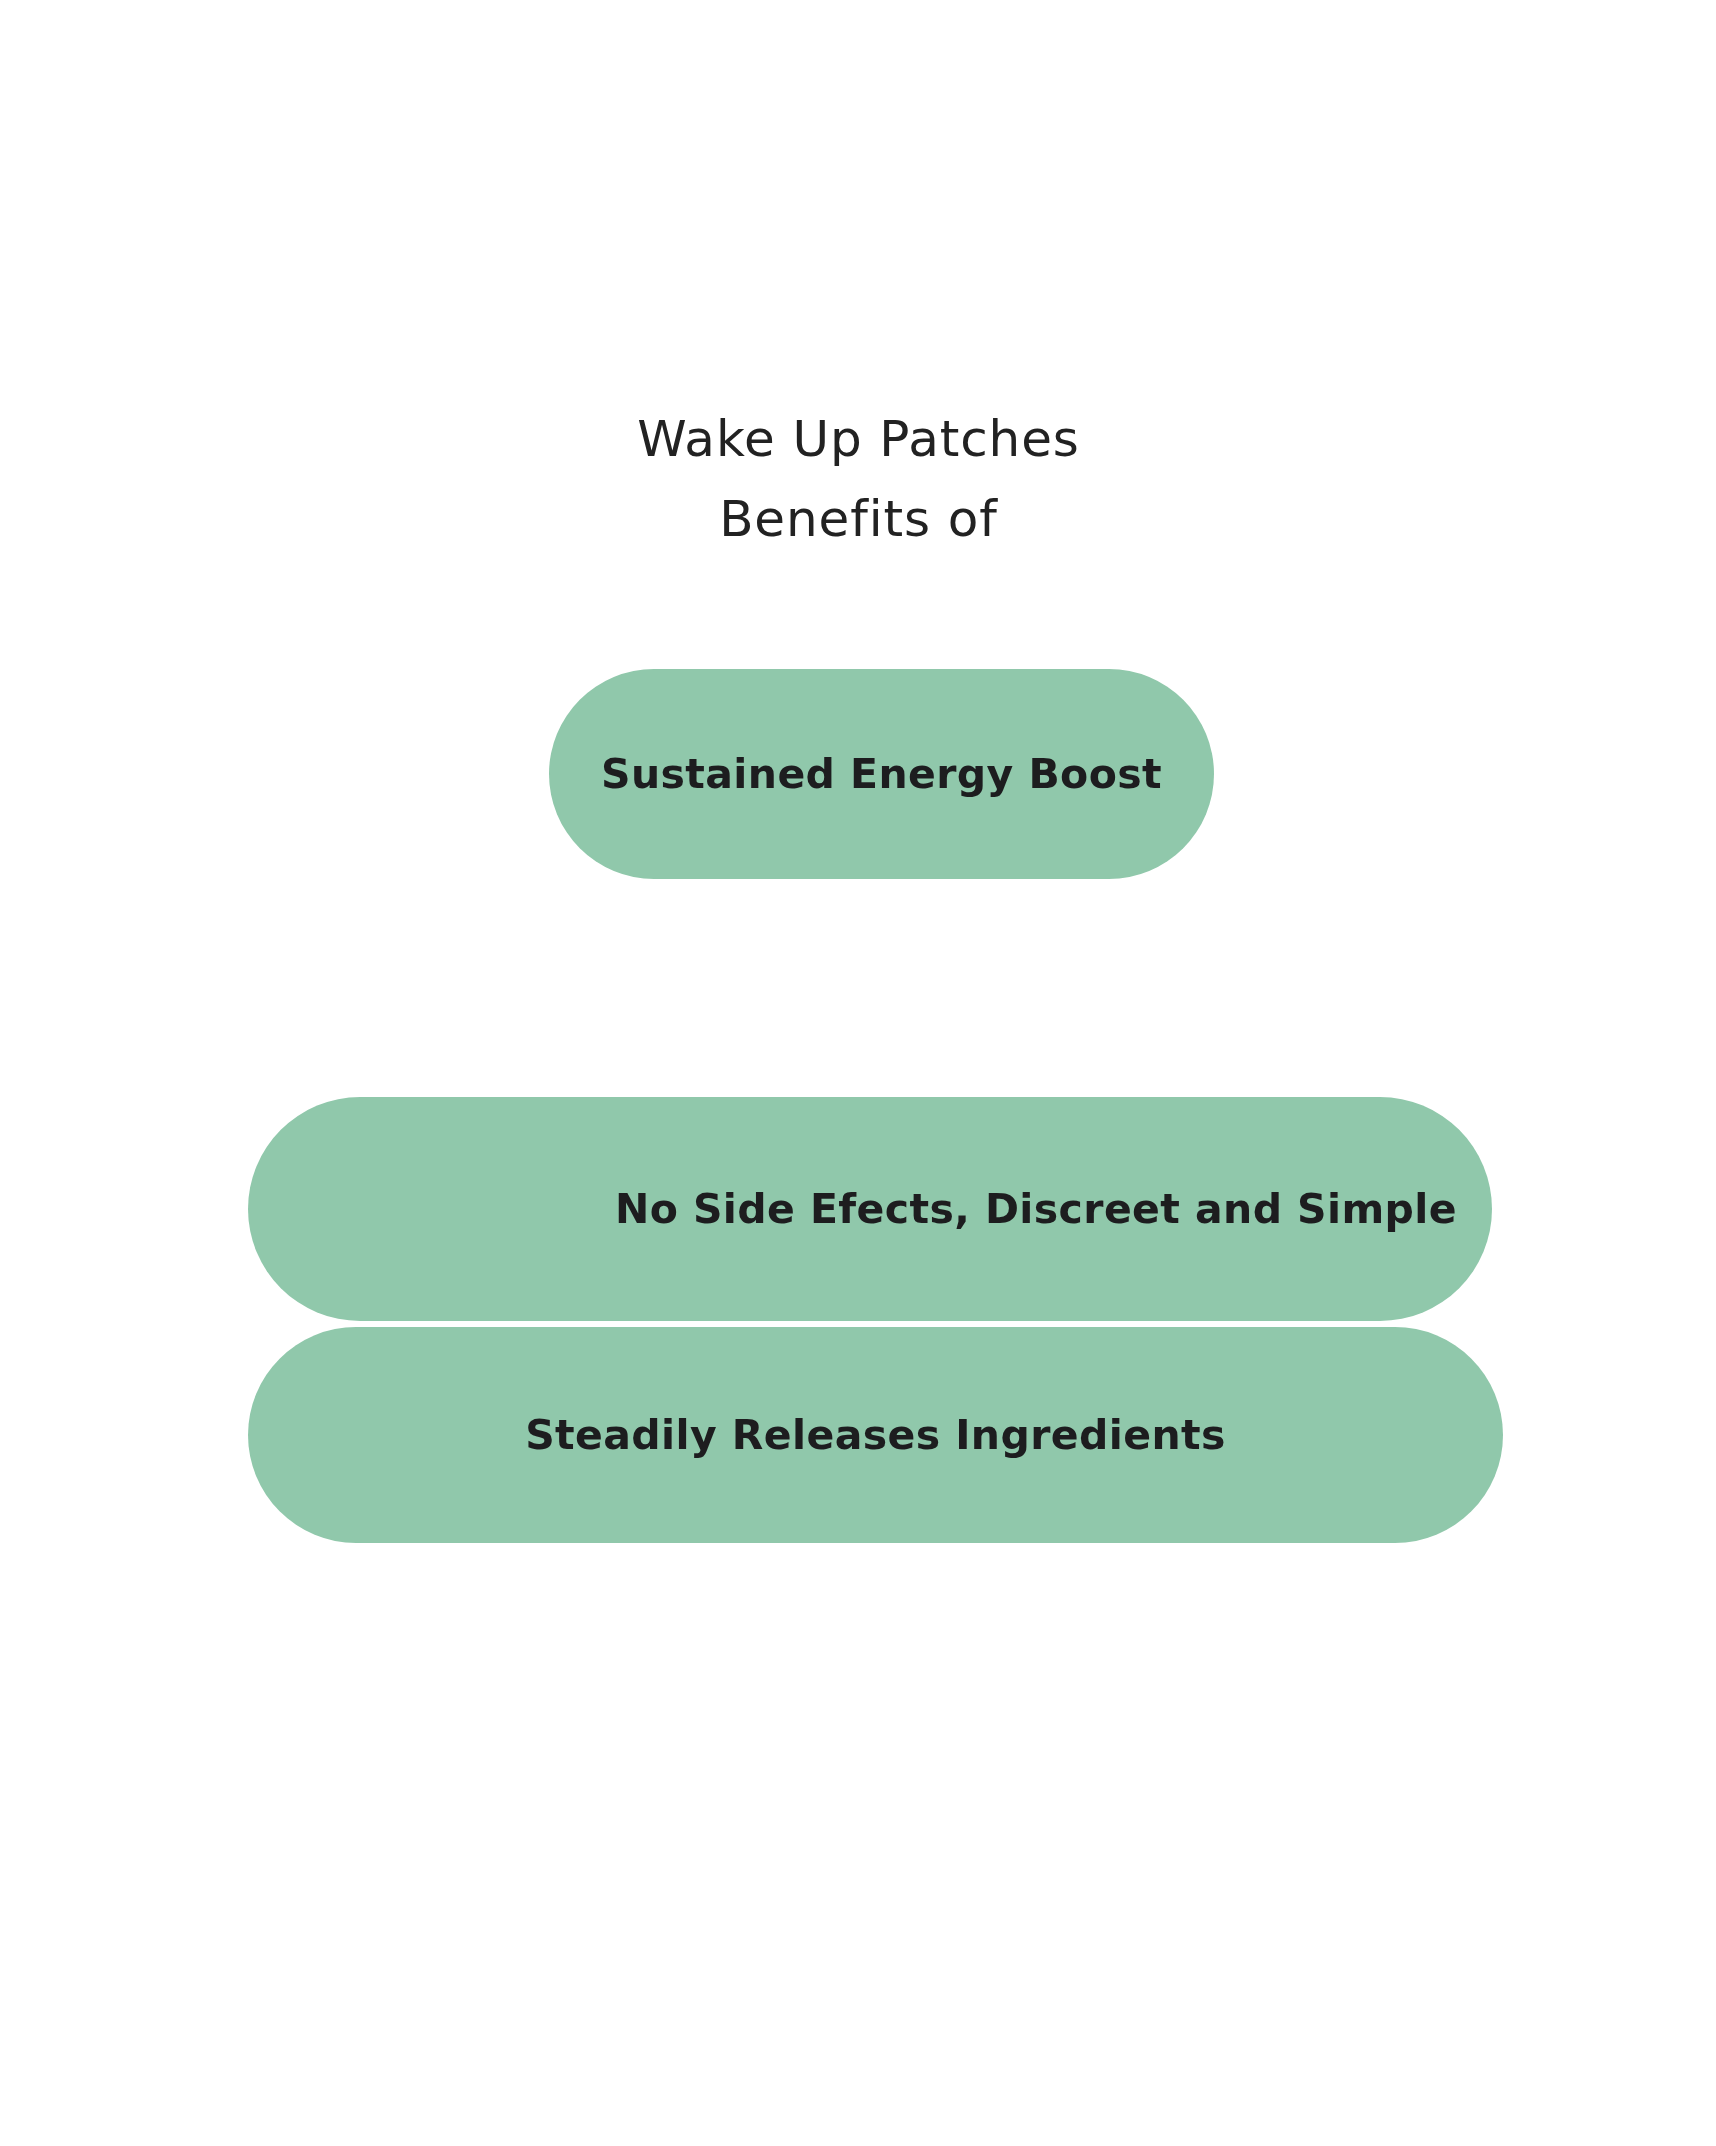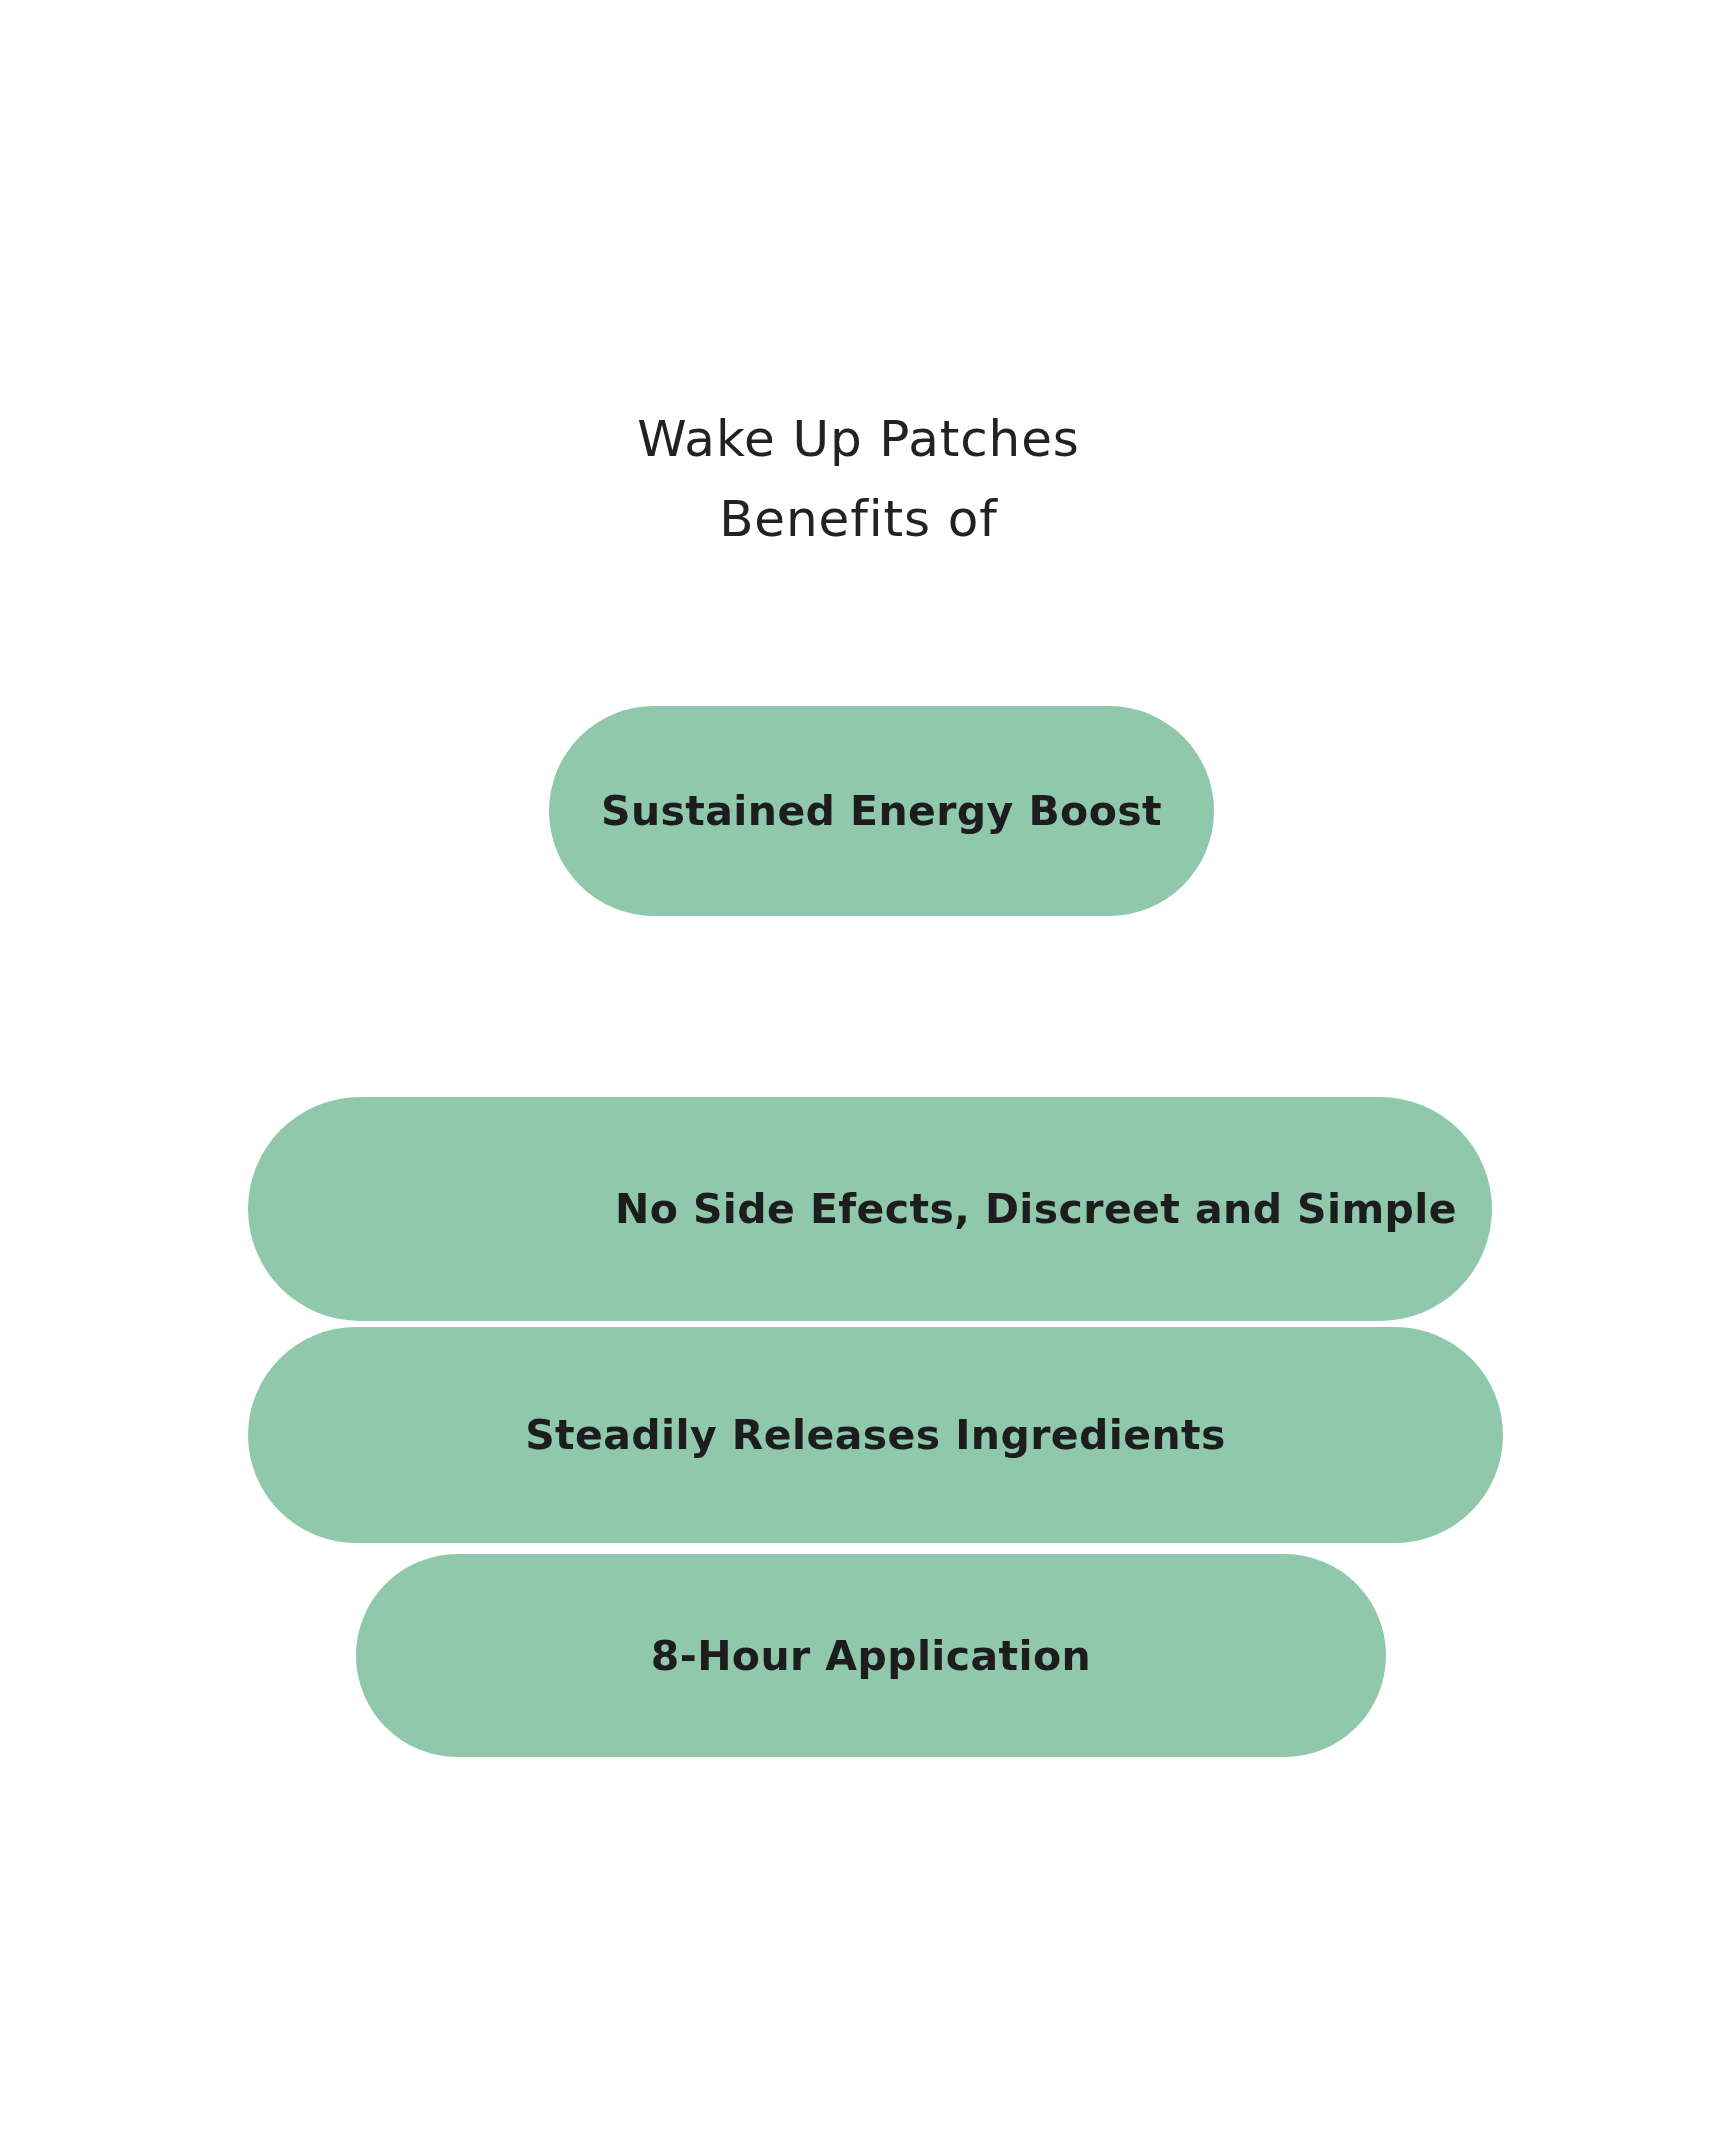--- a/index.html
+++ b/index.html
@@ -40,21 +40,21 @@
     display: flex;
     align-items: center;
     justify-content: center;
     color: var(--text-color);
     font-size: 41px;
     font-weight: 700;
     letter-spacing: 0.4px;
     text-align: center;
     padding: 0 35px;
   }
-  .pill-1 { left: 549px;  top: 669px;  width: 665px;  height: 210px; margin-top: 37px; }
+  .pill-1 { left: 549px;  top: 669px;  width: 665px;  height: 210px; }
   .pill-2 { left: 549px;  top: 882px; width: 665px;  height: 210px; }
   .pill-3 { left: 248px;  top: 1097px; width: 1244px; height: 224px; justify-content: flex-end; }
   .pill-4 { left: 248px;  top: 1327px; width: 1255px; height: 216px; }
   .pill-5 { left: 356px;  top: 1554px; width: 1030px; height: 203px; }
 </style>
 </head>
 <body>
 
 <div class="canvas">
 
@@ -69,18 +69,15 @@
 
 
   <div class="pill pill-3">
     <span>No Side Efects, Discreet and Simple</span>
   </div>
 
   <div class="pill pill-4">
     <span>Steadily Releases Ingredients</span>
   </div>
 
-  <div class="pill pill-5">
-    <span>8-Hour Application</span>
-  </div>
 
 </div>
 
 
 </body></html>

